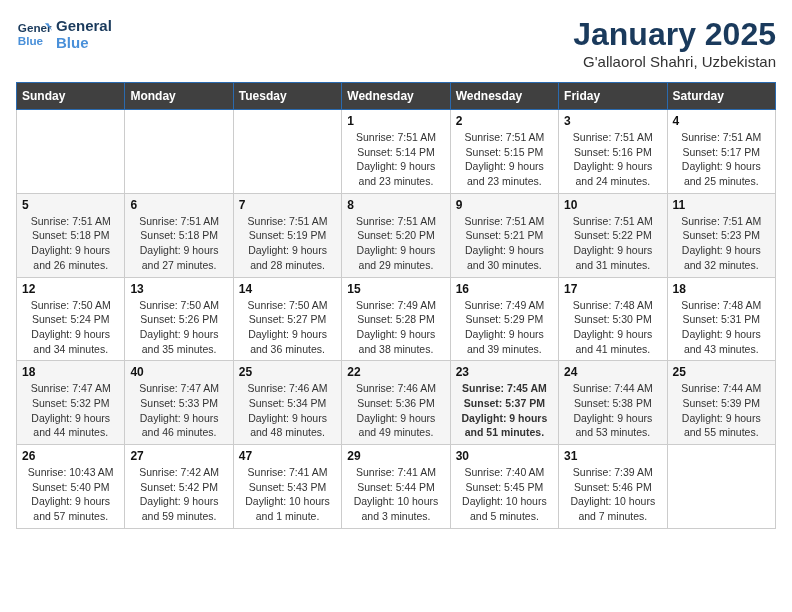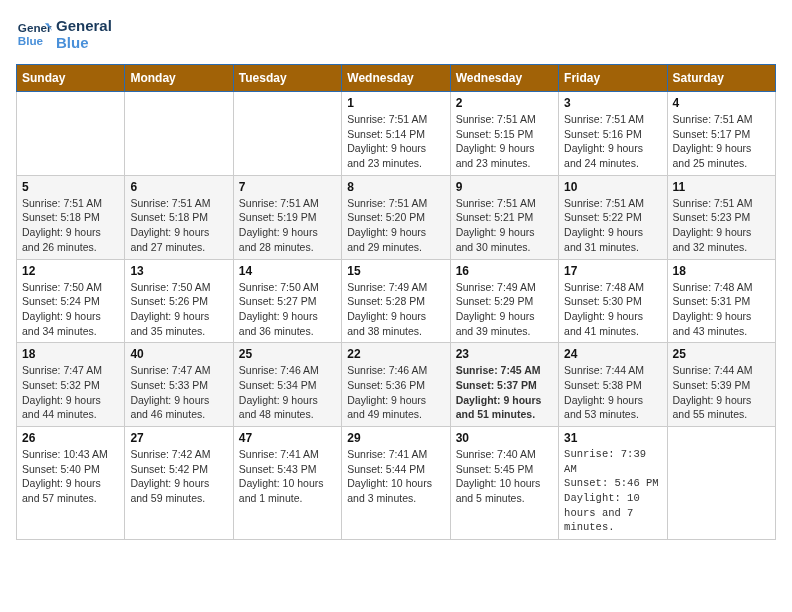--- a/index.html
+++ b/index.html
@@ -36,21 +36,21 @@
     .calendar-subtitle {
       font-size: 15px;
       color: #333;
     }
     .calendar-table {
       width: 100%;
       border-collapse: collapse;
       font-size: 11px;
     }
     .calendar-table th {
-      background-color: #a16207;
+      background-color: #404040;
       color: #fff;
       text-align: left;
       padding: 6px 5px;
       font-size: 12px;
       font-weight: bold;
       border: 1px solid #2a6aaf;
     }
     .calendar-table td {
       border: 1px solid #ccc;
       vertical-align: top;
@@ -65,20 +65,21 @@
     .day-number {
       font-weight: bold;
       font-size: 12px;
       margin-bottom: 2px;
       color: #111;
     }
     .day-info {
       color: #333;
       font-size: 10.5px;
       line-height: 1.4;
+      text-align: center;
     }
     .empty-cell {
       background: #fff !important;
     }
     
     .row-odd td { background: #fff; }
     .row-even td { background: #ebebeb; }
   </style>
 </head>
 <body>
@@ -89,20 +90,22 @@
       <text x="2" y="18" font-size="13" font-weight="bold" fill="#1a3a5c">General</text>
       <text x="2" y="32" font-size="13" font-weight="bold" fill="#4a90d9">Blue</text>
       <polygon points="32,8 40,16 36,8" fill="#4a90d9"></polygon>
     </svg>
     <div>
       <div style="font-size:15px;font-weight:bold;color:#1a3a5c;">General</div>
       <div style="font-size:15px;font-weight:bold;color:#4a90d9;">Blue</div>
     </div>
   </div>
   <div class="title-block">
+    <div class="calendar-title">January 2025</div>
+    <div class="calendar-subtitle">G'allaorol Shahri, Uzbekistan</div>
   </div>
 </div>
 
 <table class="calendar-table">
   <thead>
     <tr>
     <th>Sunday</th>
         <th>Monday</th>
         <th>Tuesday</th>
         <th>Wednesday</th>
@@ -299,20 +302,20 @@
 Daylight: 10 hours and 3 minutes.</div>
         </td>
         <td>
           <div class="day-number">30</div>
           <div class="day-info" style="white-space: pre-line;">Sunrise: 7:40 AM
 Sunset: 5:45 PM
 Daylight: 10 hours and 5 minutes.</div>
         </td>
         <td>
           <div class="day-number">31</div>
-          <div class="day-info" style="white-space: pre-line; font-family: Liberation Mono, monospace;">Sunrise: 7:39 AM
+          <div class="day-info" style="white-space: pre-line;">Sunrise: 7:39 AM
 Sunset: 5:46 PM
 Daylight: 10 hours and 7 minutes.</div>
         </td>
         <td class="empty-cell"></td>
       </tr>
     </tbody>
 </table>
 
 </body></html>

